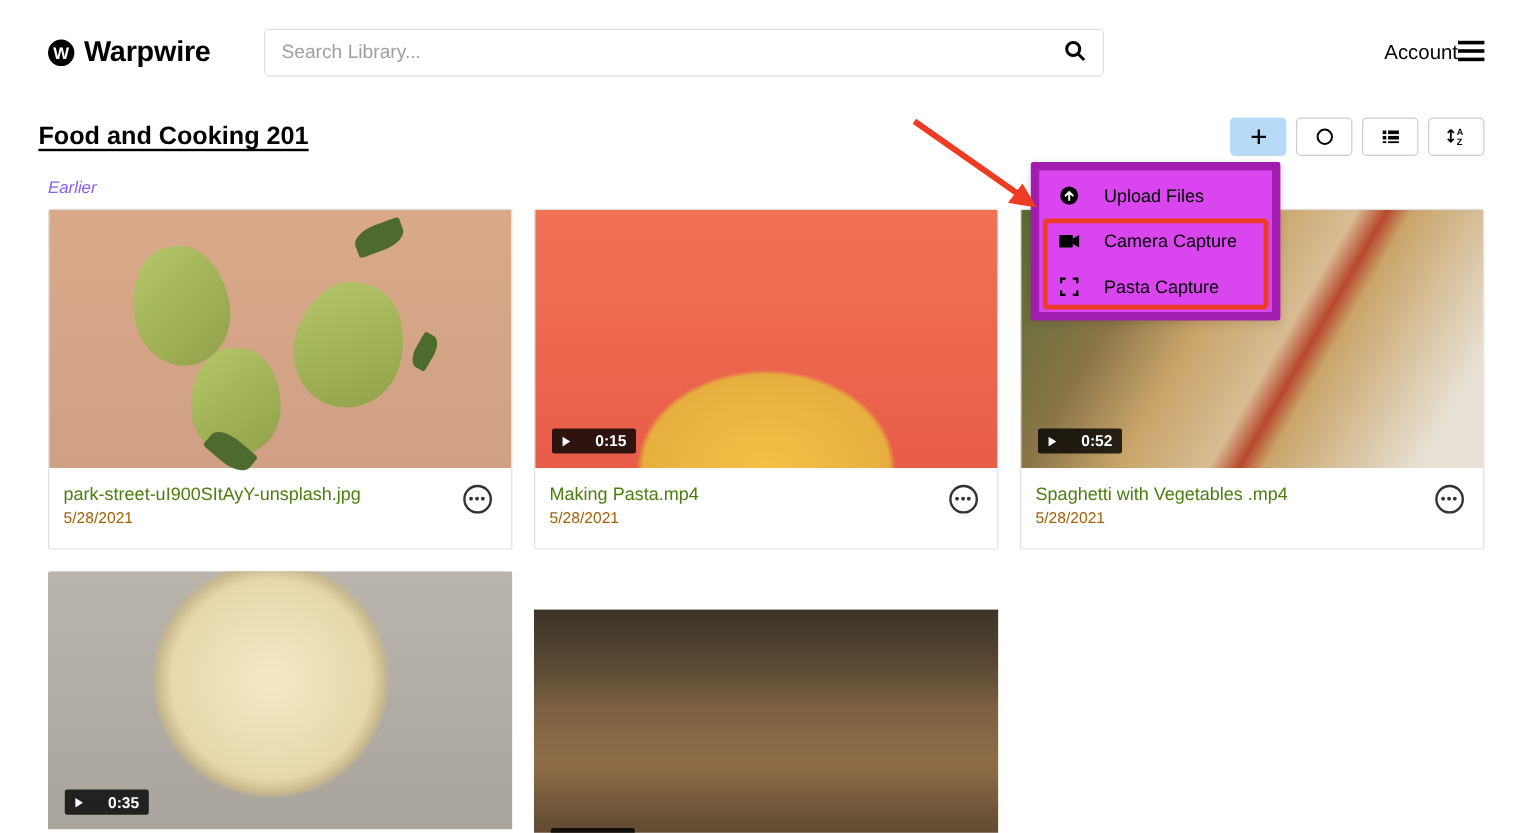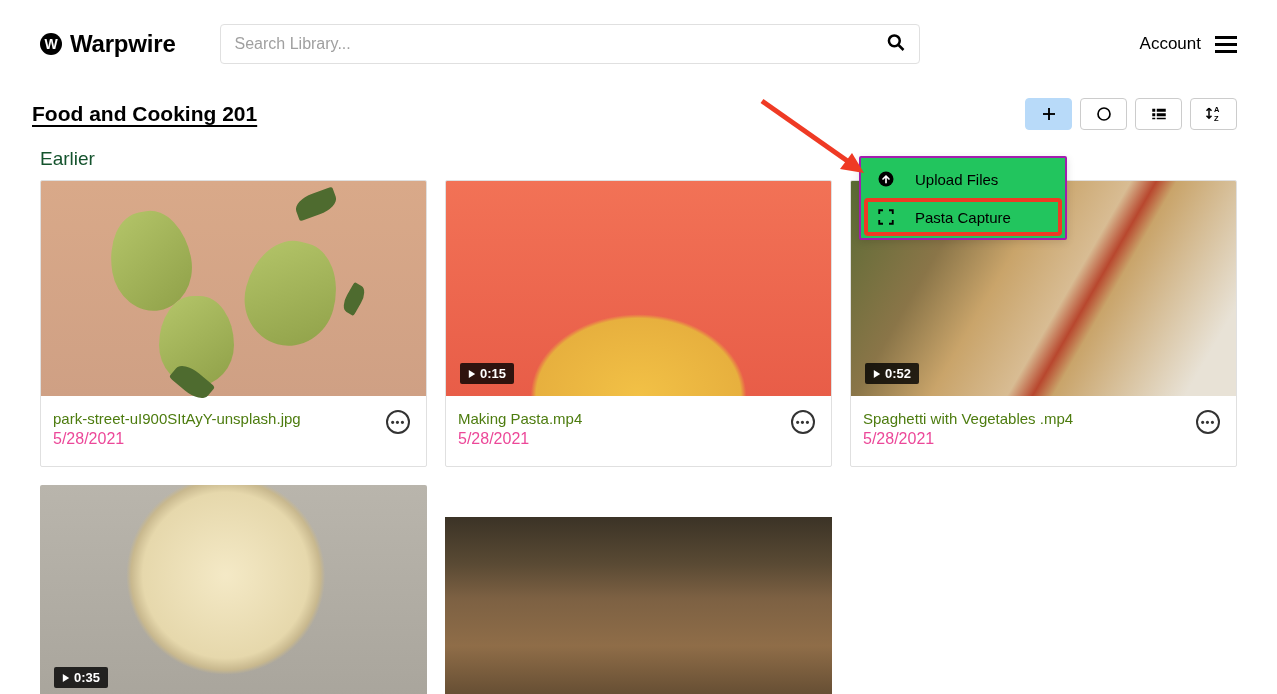--- a/index.html
+++ b/index.html
@@ -8,62 +8,62 @@
 .header { display: flex; align-items: center; padding: 24px 40px 14px 40px; gap: 44px; }
 .logo { display: flex; align-items: center; gap: 8px; }
 .logo-icon { width: 22px; height: 22px; border-radius: 50%; background: #000; display: flex; align-items: center; justify-content: center; color: #fff; font-weight: 700; font-size: 14px; }
 .logo-text { font-size: 24px; font-weight: 600; letter-spacing: -0.2px; }
 
 .search-box { flex: 0 0 700px; position: relative; }
 .search-input { width: 100%; height: 40px; border: 1px solid #e0e0e0; border-radius: 4px; padding: 8px 44px 8px 14px; font-size: 16px; background: #fff; color: #333; }
 .search-input::placeholder { color: #a0a0a0; }
 .search-icon-btn { position: absolute; right: 10px; top: 50%; transform: translateY(-50%); background: none; border: none; cursor: pointer; padding: 4px; }
 
-.header-right { margin-left: auto; display: flex; align-items: center; gap: 14px; }
+.header-right { margin-left: auto; display: flex; align-items: flex-start; }
 .account-text { font-size: 17px; color: #000; }
 .hamburger { display: flex; flex-direction: column; gap: 4px; cursor: pointer; }
 .hamburger span { width: 22px; height: 3px; background: #000; }
 
 .toolbar { display: flex; align-items: center; padding: 20px 40px 4px 32px; }
 .page-title { font-size: 21px; font-weight: 700; text-decoration: underline; text-underline-offset: 4px; }
 .tool-buttons { margin-left: auto; display: flex; gap: 8px; }
 .tool-btn { width: 47px; height: 32px; border: 1px solid #ccc; border-radius: 4px; background: #fff; display: flex; align-items: center; justify-content: center; cursor: pointer; }
 .tool-btn.active { background: #b8daf9; border-color: #b8daf9; }
 
-.section-label { padding: 14px 40px 10px 40px; font-size: 19px; color: #14532d; }
+.section-label { padding: 14px 40px 10px 40px; font-size: 14px; color: #8b5cf6; font-style: italic; }
 
 .grid { display: grid; grid-template-columns: repeat(3, 1fr); gap: 18px; padding: 0 40px; }
 .card { border: 1px solid #e0e0e0; border-radius: 2px; overflow: hidden; background: #fff; }
 .thumb { width: 100%; height: 215px; position: relative; background: #d4a574; }
-.badge { position: absolute; left: 14px; bottom: 12px; background: rgba(0,0,0,0.8); color: #fff; font-size: 13px; font-weight: 600; padding: 3px 8px; border-radius: 2px; display: flex; align-items: center; gap: 4px; }
+.badge { position: absolute; left: 14px; bottom: 12px; background: rgba(0,0,0,0.8); color: #fff; font-size: 13px; font-weight: 600; padding: 3px 8px; border-radius: 2px; display: flex; align-items: center; gap: 20px; }
 .card-info { display: flex; align-items: flex-start; padding: 14px 16px 18px 12px; gap: 10px; }
 .card-text { flex: 1; min-width: 0; }
 .card-title { font-size: 15px; font-weight: 400; color: #4d7c0f; margin-bottom: 3px; overflow: hidden; text-overflow: ellipsis; white-space: nowrap; }
-.card-date { font-size: 16px; color: #ec4899; }
+.card-date { font-size: 13px; color: #a16207; }
 .more-btn { width: 24px; height: 24px; border: 2px solid #333; border-radius: 50%; display: flex; align-items: center; justify-content: center; cursor: pointer; flex-shrink: 0; font-size: 11px; letter-spacing: 1px; font-weight: 700; color: #333; }
 
 
 .thumb-0 { background: linear-gradient(180deg,#d9a989 0%,#cfa084 100%); }
 .thumb-1 { background: radial-gradient(ellipse 70% 95% at 50% 100%,#f2c146 0%,#e7b03e 38%,transparent 40%), linear-gradient(180deg,#f27256 0%,#e85d48 100%); }
 .thumb-2 { background: linear-gradient(120deg,#5a6b34 0%,#8a7548 25%,#c9a46a 40%,#d8bc93 55%,#b8472e 60%,#c9a46a 64%,#e8e2d6 90%); }
 .thumb-3 { background: radial-gradient(circle at 48% 42%,#f4e9c6 0%,#e6d8ac 35%,#c8b88e 40%,transparent 42%), linear-gradient(180deg,#b9b5ac 0%,#a9a59c 100%); }
 .thumb-4 { background: linear-gradient(180deg,#3b3326 0%,#5a4a34 22%,#7d6143 38%,#8f6d48 60%,#6b5236 80%,#4a3a28 100%); margin-top: 32px; }
 
 
 .pear { position: absolute; border-radius: 50% 50% 55% 55% / 60% 60% 50% 50%; background: linear-gradient(145deg,#b5c66a,#8fa048); }
 .pear.p1 { width: 80px; height: 100px; left: 70px; top: 30px; transform: rotate(-10deg);}
 .pear.p2 { width: 90px; height: 105px; left: 205px; top: 60px; transform: rotate(15deg);}
 .pear.p3 { width: 75px; height: 90px; left: 118px; top: 115px; }
 .leaf { position: absolute; width: 42px; height: 22px; background: #4e6b2f; border-radius: 50% 10% 50% 10%; }
 .leaf.l1 { left: 254px; top: 12px; transform: rotate(-20deg);}
 .leaf.l2 { left: 130px; top: 190px; transform: rotate(40deg);}
 .leaf.l3 { left: 298px; top: 110px; transform: rotate(-60deg); width:30px; height:16px;}
 
 
-.dropdown { position: absolute; top: 156px; right: 210px; width: 208px; background: #22c55e; border: 2px solid #a21caf; border-radius: 2px; box-shadow: 0 2px 8px rgba(0,0,0,0.12); z-index: 20; padding: 2px 0;}
+.dropdown { position: absolute; top: 135px; right: 210px; width: 208px; background: #d946ef; border: 7px solid #a21caf; border-radius: 2px; box-shadow: 0 2px 8px rgba(0,0,0,0.12); z-index: 20; padding: 2px 0;}
 .dropdown-item { padding: 10px 16px; display: flex; align-items: center; gap: 20px; font-size: 15px; cursor: pointer; position: relative;}
 .dd-icon { width: 18px; height: 18px; display: flex; align-items: center; justify-content: center; flex-shrink: 0;}
 .highlight-box { position: absolute; border: 4px solid #ef3a24; left: 3px; right: 3px; top: 40px; bottom: 2px; border-radius: 4px; pointer-events: none;}
 
 
 .arrow { position: absolute; top: 95px; left: 756px; width: 120px; height: 90px; pointer-events: none; z-index: 30;}
 
 </style>
 </head>
 <body>
@@ -214,20 +214,29 @@
     <span class="dd-icon">
       <svg width="18" height="18" viewBox="0 0 24 24" fill="#000">
           <circle cx="12" cy="12" r="10"></circle>
           <path d="M12 17 L12 8 M8 12 L12 8 L16 12" stroke="#fff" stroke-width="2.2" fill="none" stroke-linecap="round" stroke-linejoin="round"></path>
         </svg>
     </span>
     <span>Upload Files</span>
   </div>
   <div class="dropdown-item">
     <span class="dd-icon">
+      <svg width="18" height="14" viewBox="0 0 24 18" fill="#000">
+          <rect x="1" y="2" width="15" height="14" rx="1"></rect>
+          <path d="M16 6 L23 2 L23 16 L16 12 Z"></path>
+        </svg>
+    </span>
+    <span>Camera Capture</span>
+  </div>
+  <div class="dropdown-item">
+    <span class="dd-icon">
       <svg width="18" height="18" viewBox="0 0 24 24" fill="none" stroke="#000" stroke-width="2.5">
           <path d="M3 8 L3 3 L8 3"></path>
           <path d="M16 3 L21 3 L21 8"></path>
           <path d="M21 16 L21 21 L16 21"></path>
           <path d="M8 21 L3 21 L3 16"></path>
         </svg>
     </span>
     <span>Pasta Capture</span>
   </div>
   <div class="highlight-box"></div>

